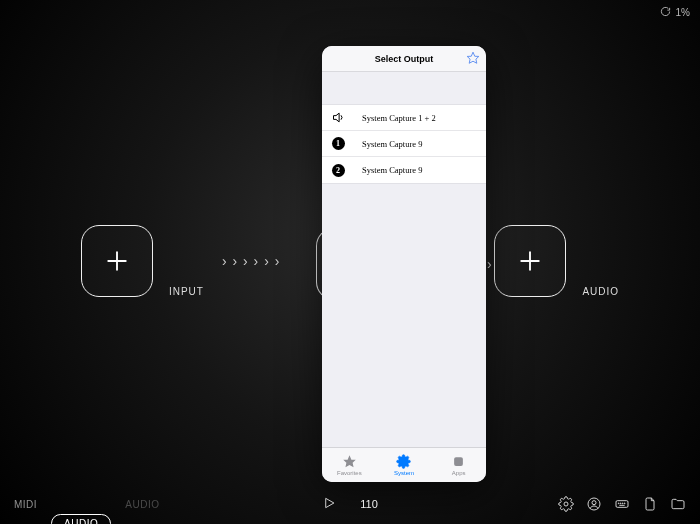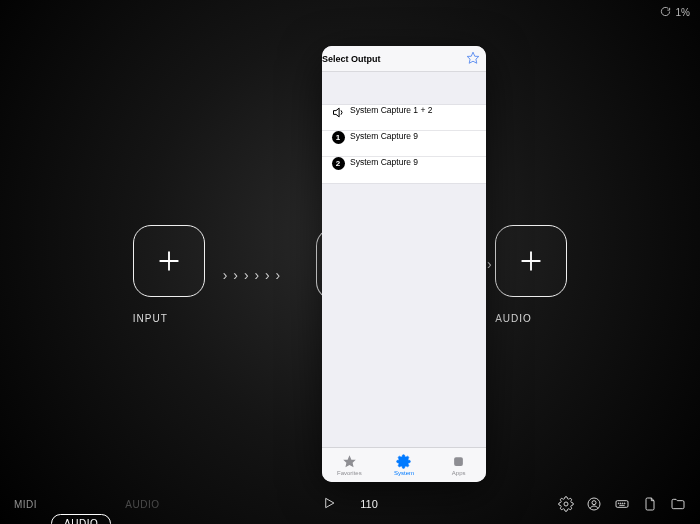--- a/index.html
+++ b/index.html
@@ -15,21 +15,21 @@
     display: flex; align-items: center; gap: 5px;
     font-size: 10px; color: #bbb;
   }
   .status-bar svg { width: 11px; height: 11px; }
 
   .main-row {
     position: absolute; top: 225px; left: 0; right: 0;
     display: flex; align-items: center; justify-content: center; gap: 18px;
   }
   .node {
-    display: flex; flex-direction: column; align-items: flex-start; gap: 16px;
+    display: flex; flex-direction: row; align-items: flex-end; gap: 16px;
   }
   .node-tile {
     width: 72px; height: 72px; border: 1.5px solid #eee; border-radius: 18px;
     display: flex; align-items: center; justify-content: center;
     background: rgba(255,255,255,0.02);
   }
   .node-tile svg { width: 30px; height: 30px; stroke: #fff; }
   .node-label { font-size: 10px; letter-spacing: 1px; color: #ddd; font-weight: 500; }
   .arrows { font-size: 14px; letter-spacing: 1px; color: #ccc; }
 
@@ -58,32 +58,32 @@
 
   
   .popup {
     position: absolute; top: 46px; left: 322px; width: 164px; height: 436px;
     background: #efeff4; border-radius: 10px; overflow: hidden;
     box-shadow: 0 10px 40px rgba(0,0,0,.6);
     display: flex; flex-direction: column;
     color: #000;
   }
   .popup-header {
-    height: 26px; background:#f7f7f9; display:flex; align-items:center; justify-content:flex-start;
+    height: 26px; background:#f7f7f9; display:flex; align-items:center; justify-content:center;
     position:relative; border-bottom:1px solid #d9d9dd;
   }
   .popup-title { font-size: 9px; font-weight:600; color:#000; }
   .popup-star { position:absolute; right:6px; top:5px; width:14px; height:14px; }
   .popup-star svg { width:14px; height:14px; }
   .popup-blank { height: 32px; background:#efeff4; }
   .popup-list { background:#fff; border-top:1px solid #e1e1e6; border-bottom:1px solid #e1e1e6; }
   .popup-item {
-    height: 26px; display:flex; align-items:flex-start; gap:4px;
+    height: 26px; display:flex; align-items:center; gap:16px;
     padding: 0 8px; border-bottom: .5px solid #e6e6e9;
-    font-size: 8.5px; color:#000;
+    font-size: 8.5px; color:#000;font-family:Liberation Serif, serif;
   }
   .popup-item:last-child { border-bottom:none; }
   .popup-item .ii { width:16px; display:flex; align-items:center; justify-content:center; }
   .popup-item svg { width:15px; height:15px; }
   .numcircle { width:13px; height:13px; border-radius:50%; background:#000; color:#fff;
     font-size:8px; font-weight:600; display:flex; align-items:center; justify-content:center; }
 
   .popup-tabbar {
     margin-top:auto; height:35px; background:#f7f7f9; border-top:1px solid #d4d4d8;
     display:flex; align-items:center; justify-content:space-around;

